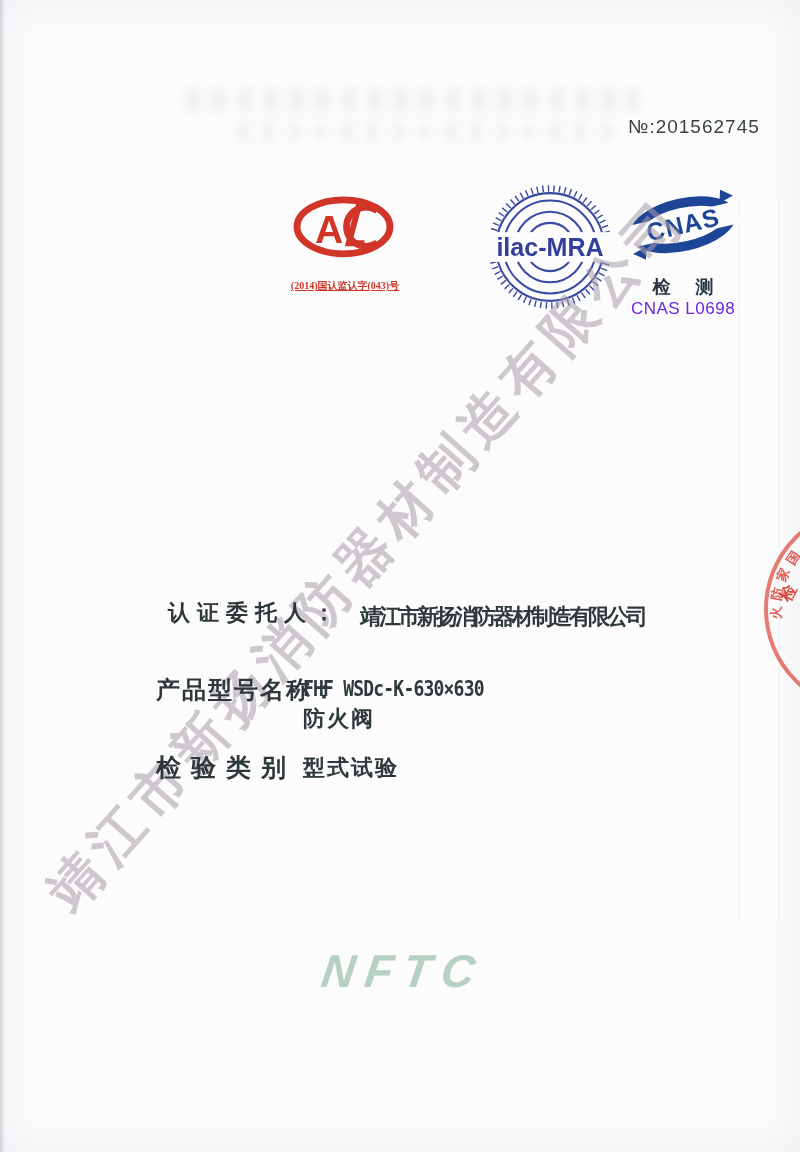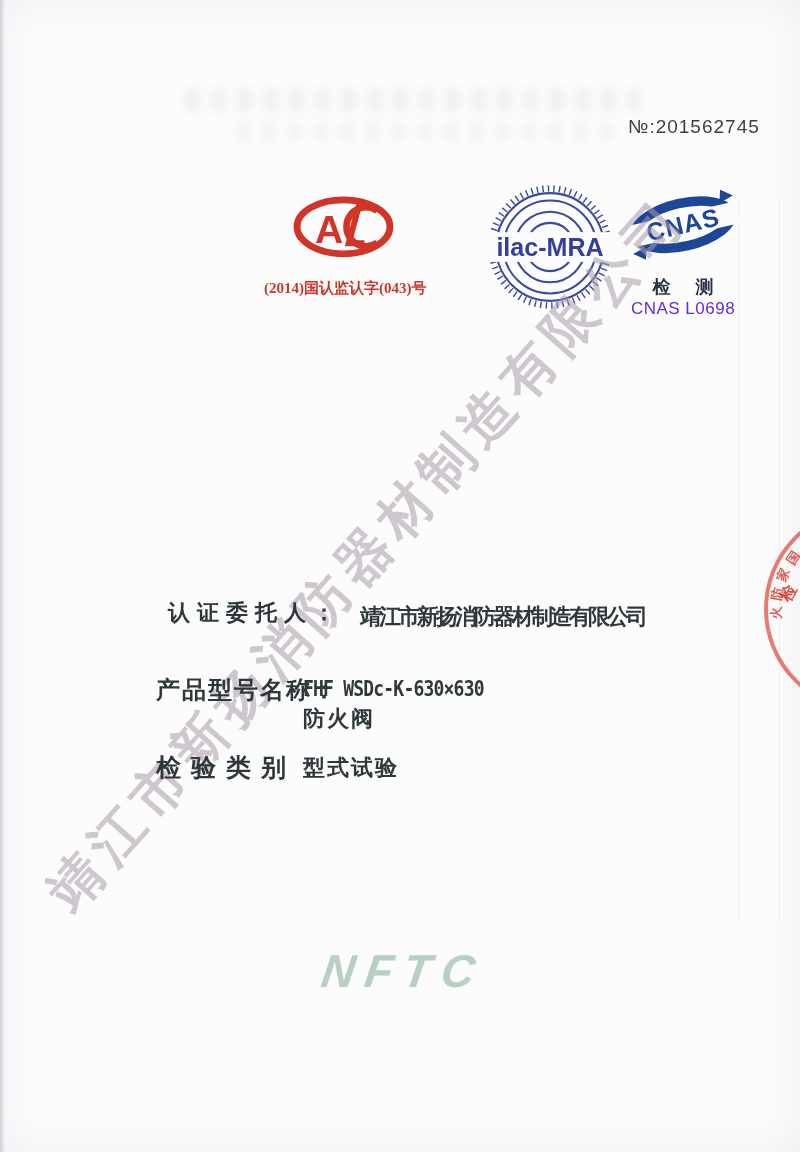--- a/index.html
+++ b/index.html
@@ -24,21 +24,21 @@
   .report-no{position:absolute;left:628px;top:116px;font-size:19px;color:#39423f;letter-spacing:1px;}
 
   
   .logo-box{position:absolute;text-align:center;}
   .logo-cma{left:83px;top:206px;width:130px;}
   .logo-cal{left:264px;top:190px;width:162px;}
   .logo-ilac{left:480px;top:182px;width:140px;}
   .logo-cnas{left:622px;top:190px;width:122px;}
   .cert-red{margin-top:7px;font-family:"Liberation Serif","DejaVu Serif",serif;
     color:#cb3727;font-size:14px;white-space:nowrap;}
-  .cert-red.small{font-size:15px;font-weight:bold;}
+  .cert-red.small{font-size:10px;font-weight:bold;text-decoration:underline;}
   .cnas-sub{margin-top:3px;font-size:18px;font-weight:bold;color:#2b3447;letter-spacing:10px;text-indent:10px;}
   .cnas-cert{font-size:17px;font-weight:normal;color:#6d28d9;letter-spacing:.5px;}
 
   
   .title{position:absolute;left:0;top:430px;width:800px;text-align:center;
     font-size:70px;font-weight:bold;color:#1b2023;letter-spacing:45px;text-indent:45px;white-space:nowrap;}
 
   
   .f-label{position:absolute;font-weight:bold;color:#2e3739;white-space:nowrap;}
   .f-value{position:absolute;font-weight:bold;color:#2f383a;white-space:nowrap;}

